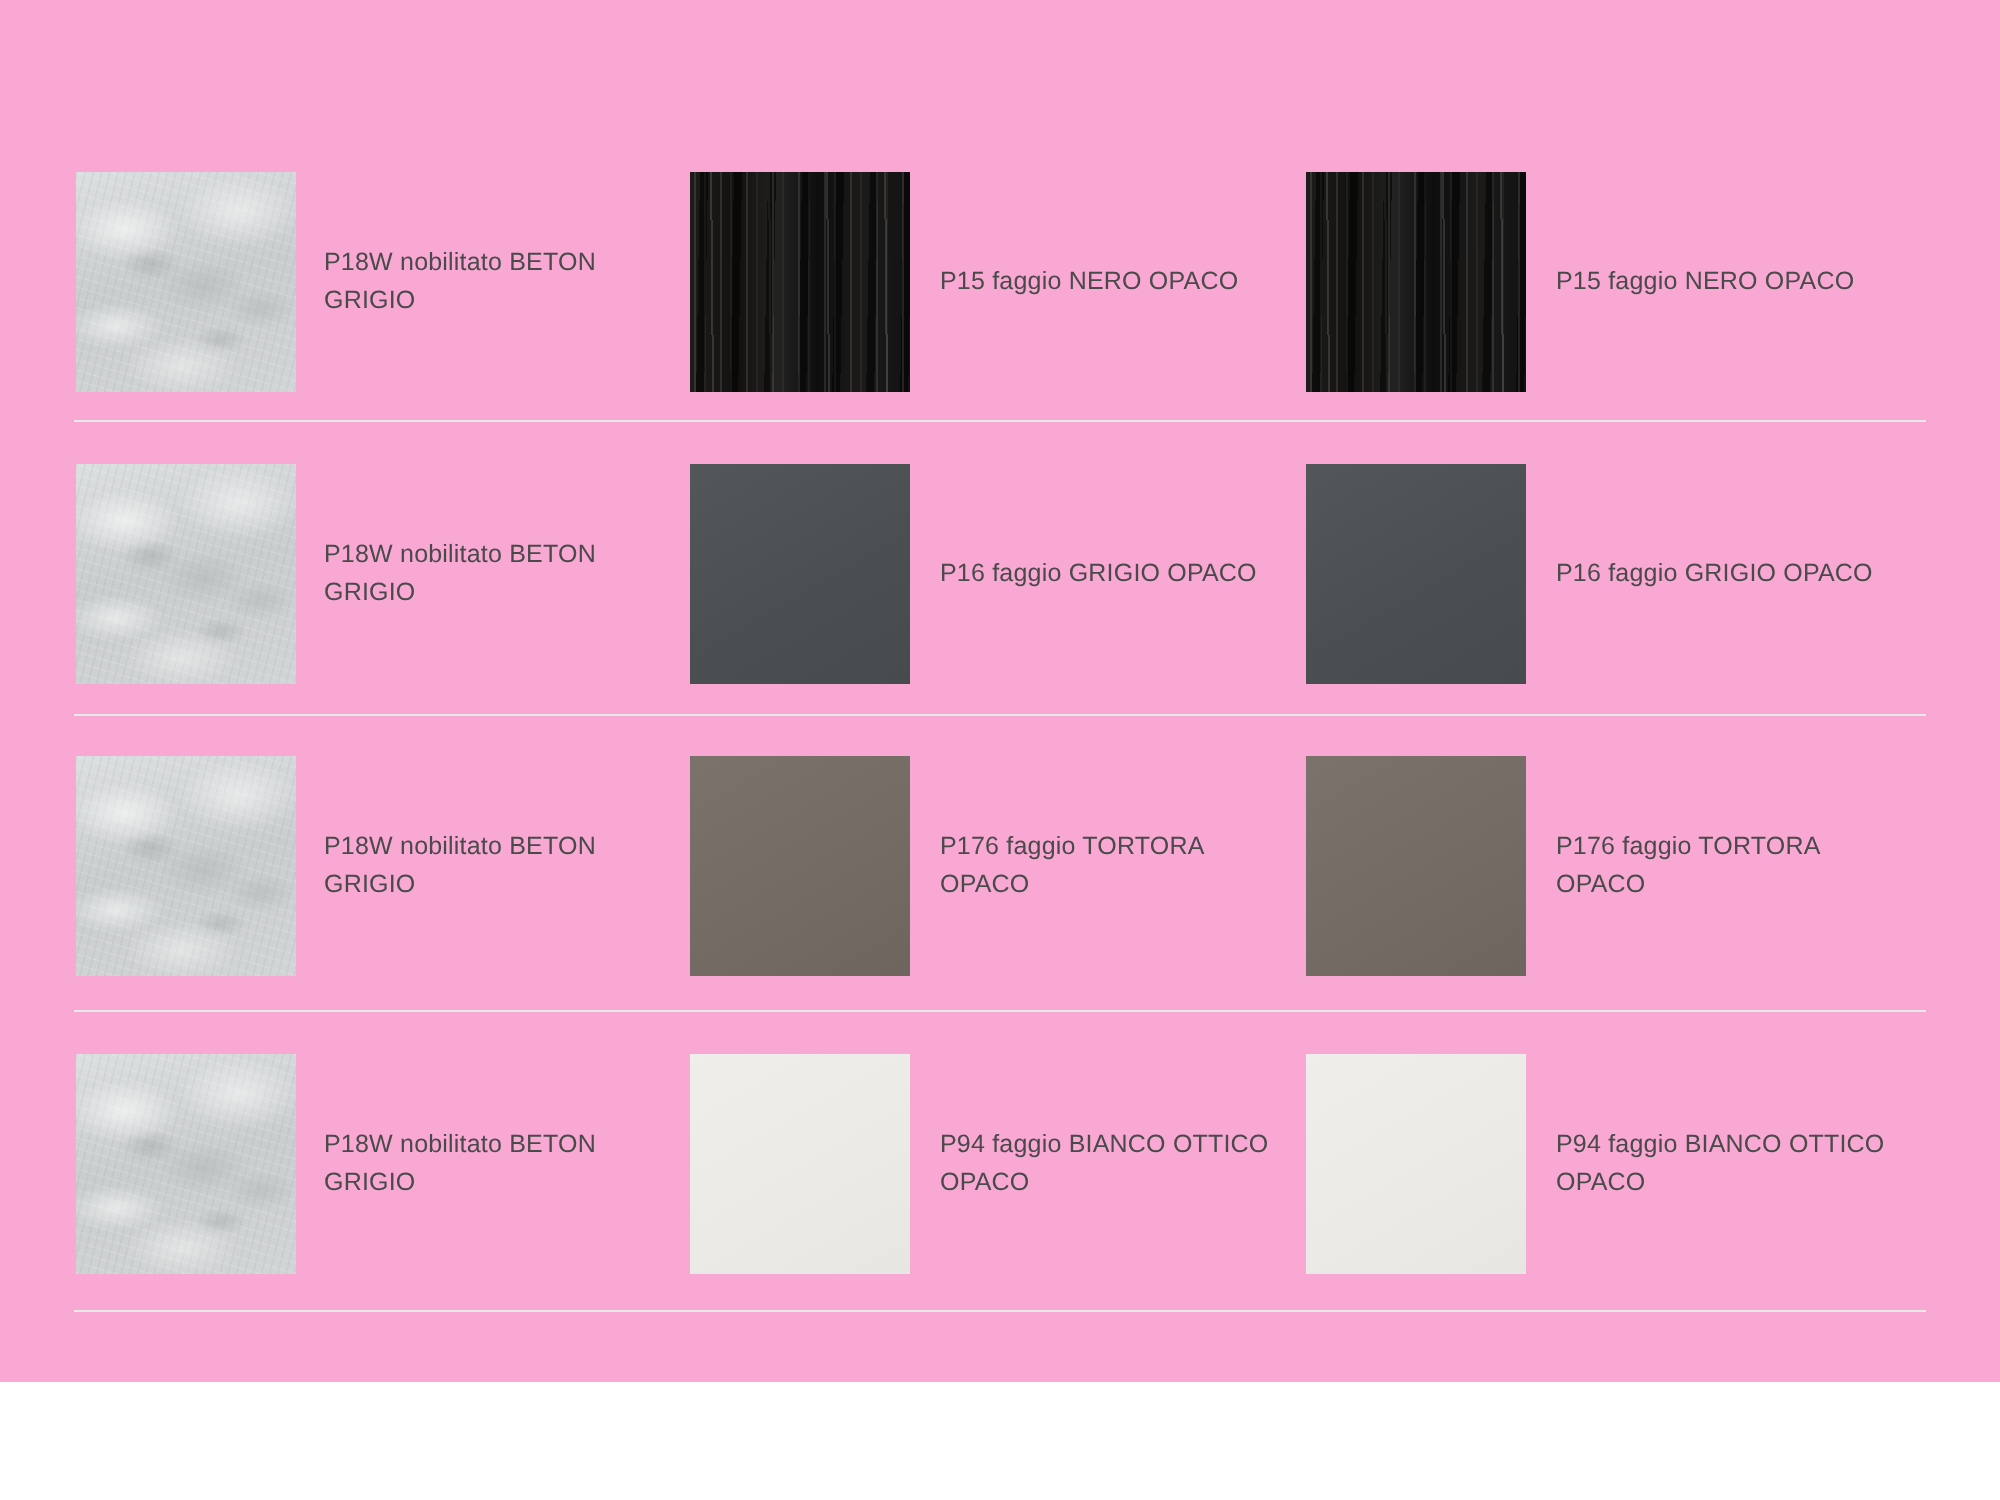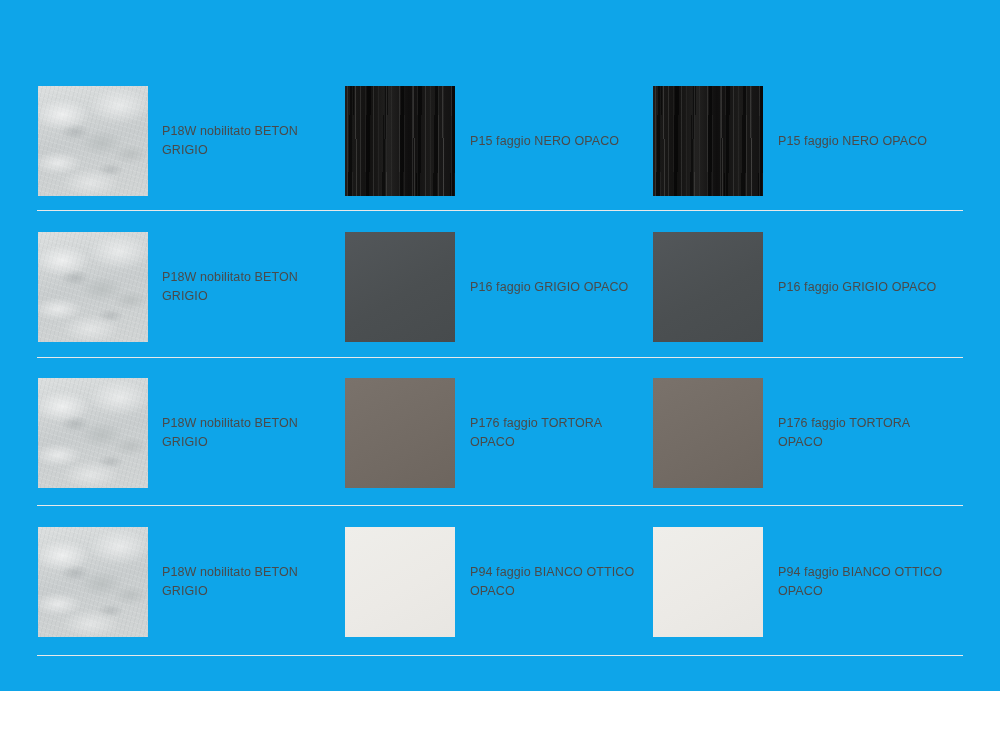--- a/index.html
+++ b/index.html
@@ -14,21 +14,21 @@
     -webkit-font-smoothing: antialiased;
     overflow: hidden;
   }
 
   #catalog {
     position: absolute;
     left: 0;
     top: 0;
     width: 1000px;
     height: 691px;
-    background: #0ea5e9;
+    background: #f9a8d4;
   }
 
   .row {
     position: absolute;
     left: 0;
     width: 1000px;
   }
 
   .divider {
     position: absolute;

